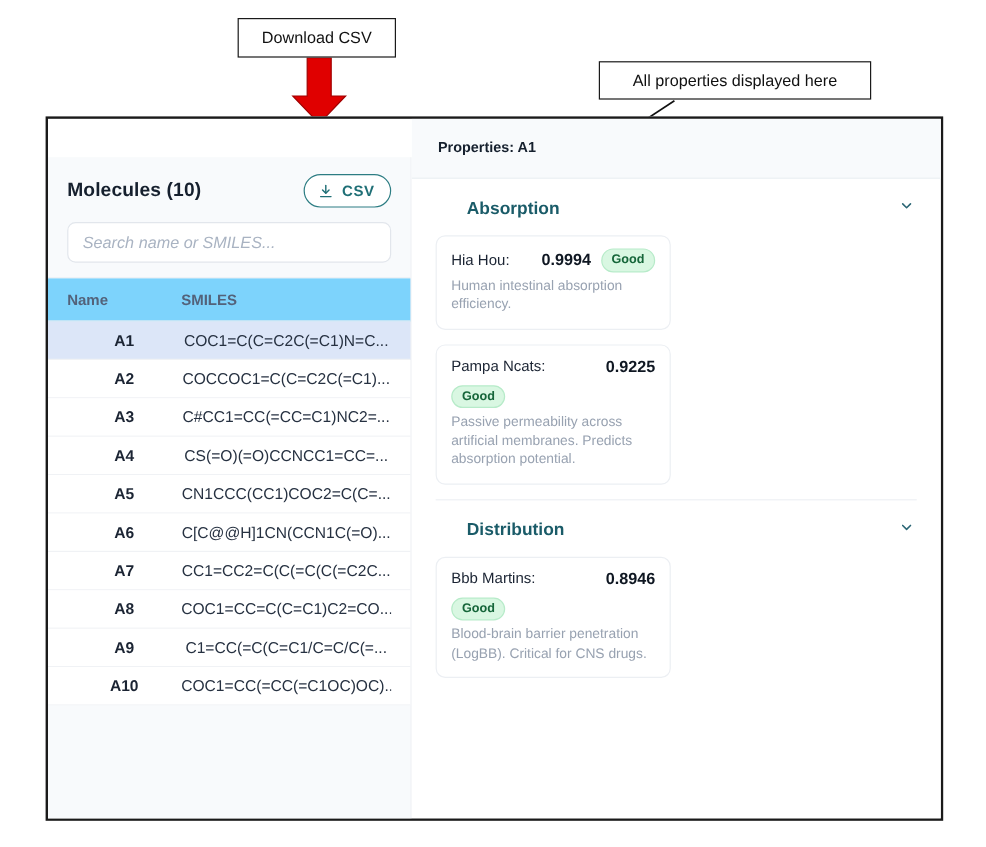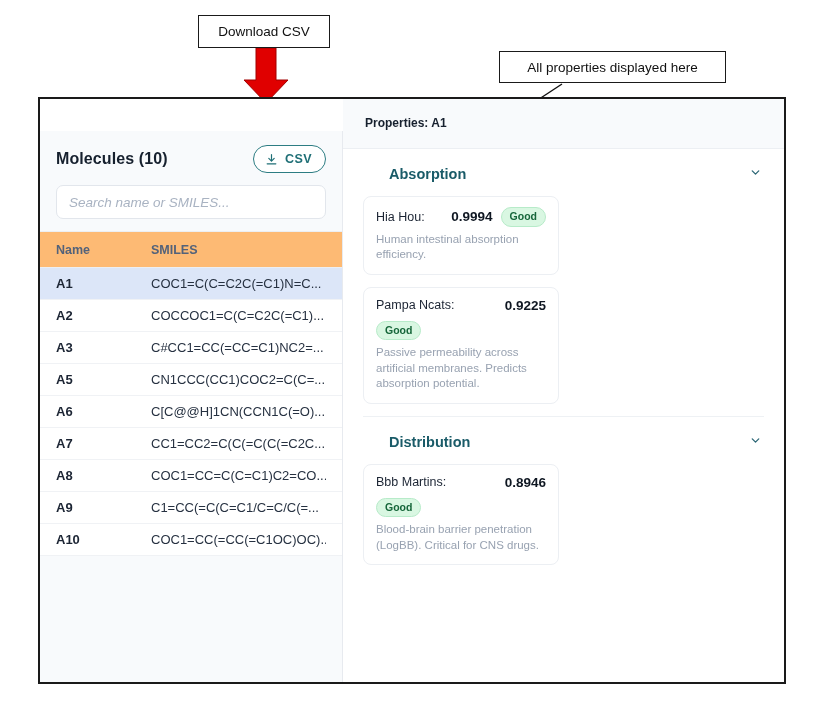--- a/index.html
+++ b/index.html
@@ -75,32 +75,32 @@
     background: #ffffff;
     outline: none;
     font-family: "Liberation Sans", sans-serif;
     font-style: italic;
   }
   .search-input::placeholder { color: #a9b3c2; }
 
   .table-head {
     display: flex;
     padding: 11px 16px 10px 16px;
-    background: #fdba74;
+    background: #7dd3fc;
     border-bottom: 1px solid #eceff3;
   }
   .th {
     font-size: 12.5px;
     font-weight: bold;
     color: #53627a;
   }
   .col-name { width: 95px; flex: 0 0 95px; }
   .col-smiles { flex: 1 1 auto; }
 
-  .rows { flex: 0 0 auto; }
+  .rows { flex: 0 0 auto; text-align: center; }
   .row {
     display: flex;
     align-items: center;
     padding: 8px 16px;
     border-bottom: 1px solid #f0f2f5;
     cursor: pointer;
     background: #ffffff;
   }
   .row.selected { background: #dce6f8; }
   .row .cell-name {
@@ -278,20 +278,24 @@
           </div>
           <div class="row">
             <div class="cell-name">A2</div>
             <div class="cell-smiles">COCCOC1=C(C=C2C(=C1)...</div>
           </div>
           <div class="row">
             <div class="cell-name">A3</div>
             <div class="cell-smiles">C#CC1=CC(=CC=C1)NC2=...</div>
           </div>
           <div class="row">
+            <div class="cell-name">A4</div>
+            <div class="cell-smiles">CS(=O)(=O)CCNCC1=CC=...</div>
+          </div>
+          <div class="row">
             <div class="cell-name">A5</div>
             <div class="cell-smiles">CN1CCC(CC1)COC2=C(C=...</div>
           </div>
           <div class="row">
             <div class="cell-name">A6</div>
             <div class="cell-smiles">C[C@@H]1CN(CCN1C(=O)...</div>
           </div>
           <div class="row">
             <div class="cell-name">A7</div>
             <div class="cell-smiles">CC1=CC2=C(C(=C(C(=C2C...</div>

